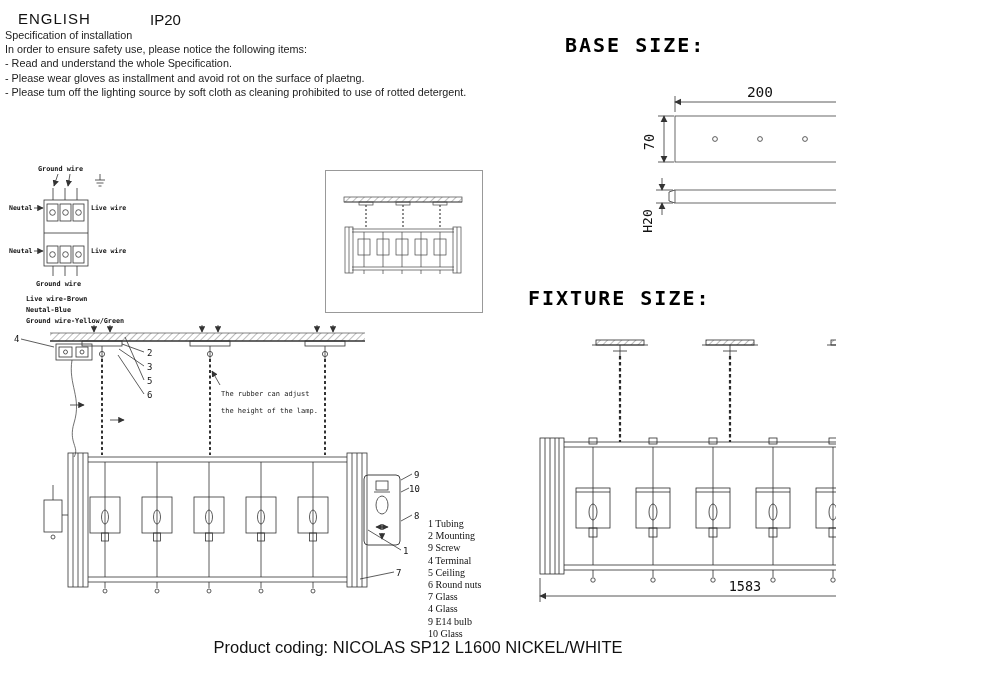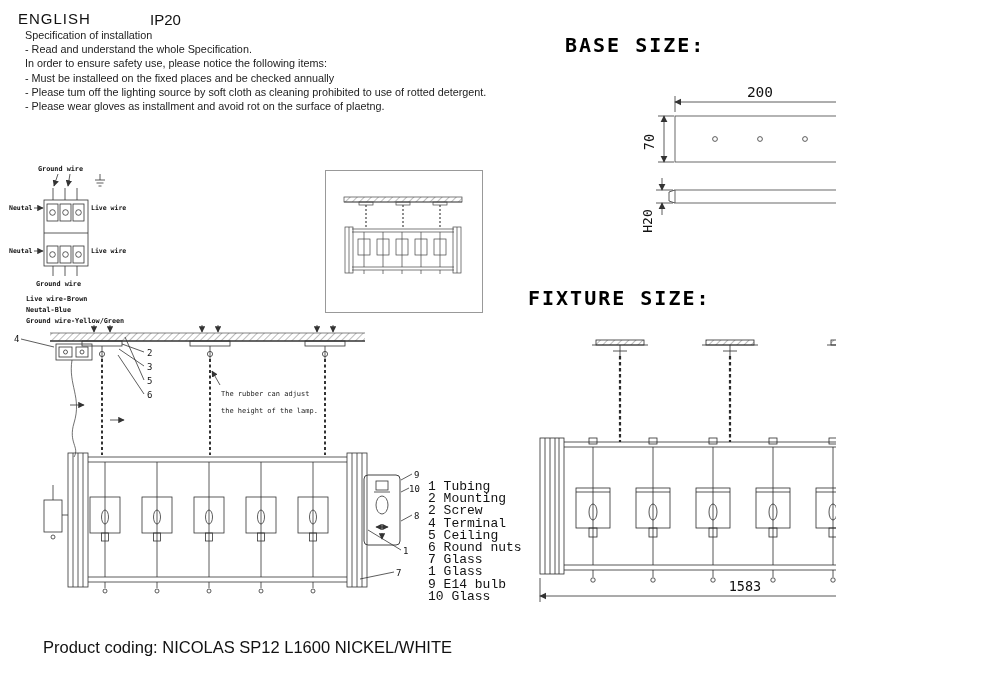--- a/index.html
+++ b/index.html
@@ -2,46 +2,45 @@
 <html><head>
 <meta charset="utf-8">
 <style>
   html,body{margin:0;padding:0;background:#fff;}
   #canvas{position:relative;width:836px;height:690px;background:#ffffff;overflow:hidden;
           font-family:"Liberation Sans",sans-serif;color:#111;}
   .abs{position:absolute;}
   .hdr-lang{left:18px;top:10px;font-size:15px;letter-spacing:1px;color:#111;}
   .hdr-ip{left:150px;top:11px;font-size:15px;color:#111;}
   .spec{left:5px;top:28px;width:540px;font-size:10.8px;line-height:14.2px;color:#222;}
-  .spec div{white-space:nowrap;margin-left:20px;}
+  .spec div{white-space:nowrap;}
   .big-title{font-family:"DejaVu Sans Mono",monospace;font-size:20px;letter-spacing:2px;color:#000;font-weight:bold;}
   .minibox{left:325px;top:170px;width:156px;height:141px;border:1px solid #999;background:#fff;}
   .note{left:221px;top:386px;width:98px;font-family:"DejaVu Sans Mono",monospace;
         font-size:7px;line-height:17px;color:#222;}
-  .parts{left:428px;top:481px;font-family:Liberation Mono, monospace;font-size:13px;
+  .parts{left:428px;top:518px;font-family:Liberation Serif, serif;font-size:10px;
          line-height:12.2px;color:#111;}
-  .footer{left:0;top:638px;width:100%;font-size:16.5px;color:#111;padding-left:43px;}
+  .footer{left:0;top:638px;width:100%;text-align:center;font-size:16.5px;color:#111;}
   svg{display:block;}
   svg text{font-family:"DejaVu Sans Mono",monospace;fill:#111;stroke:none;}
 </style>
 </head>
 <body>
 
 <div id="canvas">
 
   <div class="abs hdr-lang">ENGLISH</div>
   <div class="abs hdr-ip">IP20</div>
 
   <div class="abs spec">
     <div>Specification of installation</div>
+    <div>In order to ensure safety use, please notice the following items:</div>
     <div>- Read and understand the whole Specification.</div>
-    <div>In order to ensure safety use, please notice the following items:</div>
-    <div>- Must be installeed on the fixed places and be checked annually</div>
+    <div>- Please wear gloves as installment and avoid rot on the surface of plaetng.</div>
     <div>- Please tum off the lighting source by soft cloth as cleaning prohibited to use of rotted detergent.</div>
-    <div>- Please wear gloves as installment and avoid rot on the surface of plaetng.</div>
   </div>
 
   <div class="abs" style="left:8px;top:162px;">
     <svg width="135" height="170" viewBox="0 0 135 170">
       <defs>
         <marker id="arW" viewBox="0 0 10 10" refX="9" refY="5" markerWidth="8" markerHeight="8" orient="auto-start-reverse">
           <path d="M0,0L10,5L0,10z" fill="#333"></path>
         </marker>
       </defs>
       <g stroke="#333" stroke-width="0.8" fill="none">
@@ -451,25 +450,25 @@
       <text x="393" y="229" font-size="9">1</text>
       <text x="386" y="251" font-size="9">7</text>
     </svg>
   </div>
 
   <div class="abs note">The rubber can adjust the height of the lamp.</div>
 
   <div class="abs parts">
     <div>1 Tubing</div>
     <div>2 Mounting</div>
-    <div>2 Screw</div>
+    <div>9 Screw</div>
     <div>4 Terminal</div>
     <div>5 Ceiling</div>
     <div>6 Round nuts</div>
     <div>7 Glass</div>
-    <div>1 Glass</div>
+    <div>4 Glass</div>
     <div>9 E14 bulb</div>
     <div>10 Glass</div>
   </div>
 
   <div class="abs footer">Product coding: NICOLAS SP12 L1600 NICKEL/WHITE</div>
 
 </div>
 
 </body></html>

